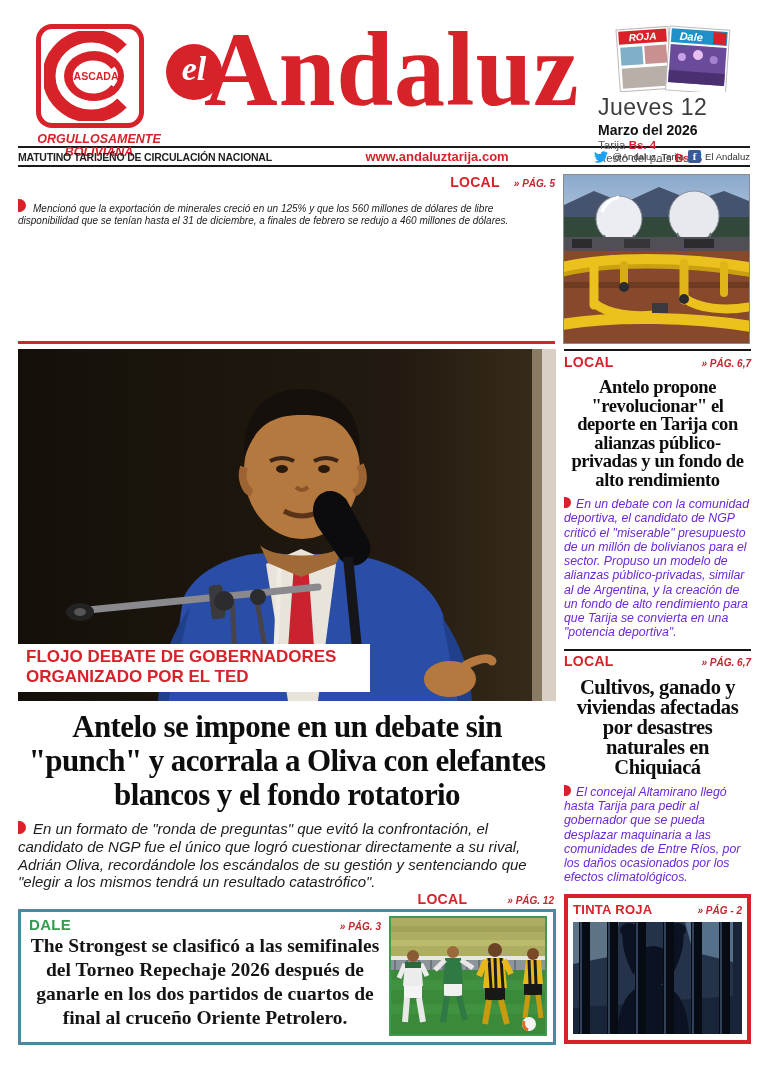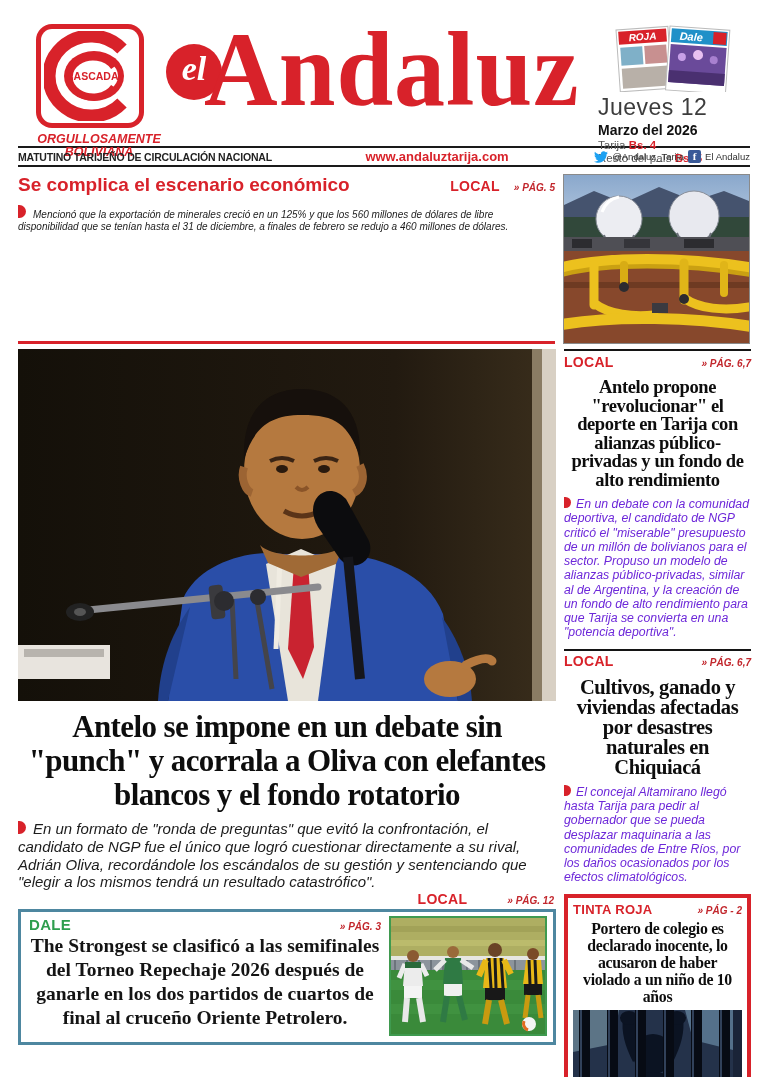--- a/index.html
+++ b/index.html
@@ -145,21 +145,20 @@
         </svg>
       <span>@Andaluz_Tarija</span>
       <span class="fb-badge">f</span>
       <span>El Andaluz</span>
     </div>
   </div>
 
   <div class="lead-grid">
     <div class="lead-left">
       <div class="kicker-row">
-        <span class="kicker">Se complica el escenario económico</span>
         <span class="sec-wrap">
           <span class="sec-label">LOCAL</span>
           <span class="sec-ref">» PÁG. 5</span>
         </span>
       </div>
       <p class="summary"><span class="bullet"></span><span>Mencionó que la exportación de minerales creció en un 125% y que los 560 millones de dólares de libre disponibilidad que se tenían hasta el 31 de diciembre, a finales de febrero se redujo a 460 millones de dólares.</span></p>
       <div class="red-rule"></div>
     </div>
 
     <div class="lead-photo">
@@ -244,20 +243,23 @@
             <rect x="192" y="236" width="14" height="34" rx="4" fill="#3a3a3e" transform="rotate(-6 199 253)"></rect>
             <path d="M300 178 C284 150 310 130 328 150 L350 190 C360 210 336 226 322 210 Z" fill="#0c0c0e"></path>
             <path d="M330 208 L342 330" stroke="#16161a" stroke-width="10"></path>
             <path d="M214 250 L218 330 M238 246 L254 340" stroke="#44444a" stroke-width="5"></path>
             <circle cx="206" cy="252" r="10" fill="#2c2c30"></circle>
             <circle cx="240" cy="248" r="8" fill="#2c2c30"></circle>
           </g>
           <rect x="0" y="296" width="92" height="34" fill="#e8e4de"></rect>
           <rect x="6" y="300" width="80" height="8" fill="#b8b4ae"></rect>
         </svg>
+        <div class="caption">
+          <p>FLOJO DEBATE DE GOBERNADORES ORGANIZADO POR EL TED</p>
+        </div>
       </div>
 
       <div class="h2">Antelo se impone en un debate sin "punch" y acorrala a Oliva con elefantes blancos y el fondo rotatorio</div>
       <p class="summary2"><span class="bullet"></span><span>En un formato de "ronda de preguntas" que evitó la confrontación, el candidato de NGP fue el único que logró cuestionar directamente a su rival, Adrián Oliva, recordándole los escándalos de su gestión y sentenciando que "elegir a los mismos tendrá un resultado catastrófico".</span></p>
 
       <div class="local12">
         <span class="sec-label">LOCAL</span>
         <span class="sec-ref" style="margin-left:0">» PÁG. 12</span>
       </div>
 
@@ -332,21 +334,20 @@
         <span class="sec-ref">» PÁG. 6,7</span>
       </div>
       <div class="rc-h rc-h2">Cultivos, ganado y viviendas afectadas por desastres naturales en Chiquiacá</div>
       <p class="rc-sum"><span class="bullet"></span><span>El concejal Altamirano llegó hasta Tarija para pedir al gobernador que se pueda desplazar maquinaria a las comunidades de Entre Ríos, por los daños ocasionados por los efectos climatológicos.</span></p>
 
       <div class="tinta-box">
         <div class="sec-row">
           <span class="sec-label" style="font-size:13px">TINTA ROJA</span>
           <span class="sec-ref">» PÁG - 2</span>
         </div>
-        <div class="tinta-h">Portero de colegio es declarado inocente, lo acusaron de haber violado a un niño de 10 años</div>
         <div class="jail-photo">
           <svg width="160" height="112" viewBox="0 0 160 112">
             <rect width="160" height="112" fill="#24324a"></rect>
             <path d="M0 0 L46 0 L40 34 L0 42 Z" fill="#5c7486"></path>
             <path d="M112 0 L160 0 L160 40 L120 30 Z" fill="#54708a"></path>
             <path d="M0 86 L160 74 L160 112 L0 112 Z" fill="#18243a"></path>
             <g fill="#0b1322">
               <circle cx="80" cy="44" r="20"></circle>
               <path d="M44 112 C46 76 60 62 80 62 C102 62 114 78 116 112 Z"></path>
               <path d="M60 52 C52 36 48 22 50 8 L64 6 C62 22 66 34 70 44 Z"></path>

